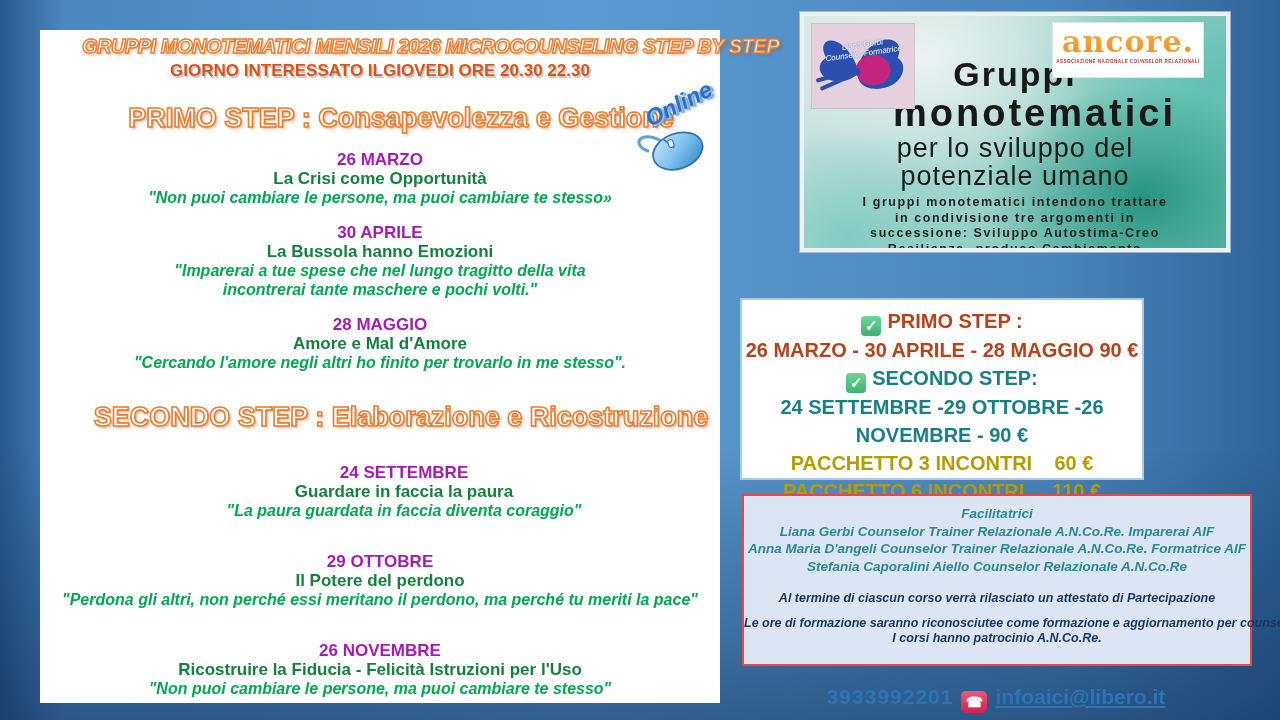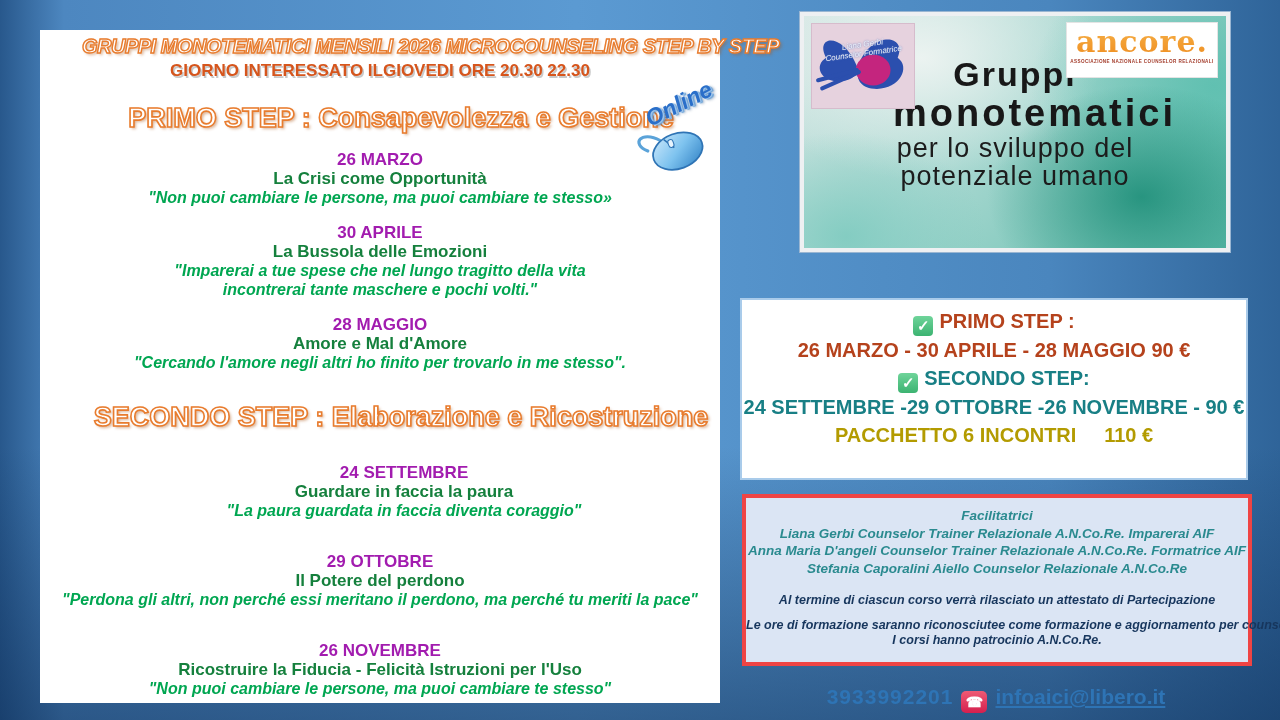--- a/index.html
+++ b/index.html
@@ -68,50 +68,50 @@
 
   .butterfly-box {
     position:absolute; left:7px; top:7px; width:104px; height:86px;
     background:#e6d2de; border:1px solid #d6bccc; text-align:center;
   }
   .butterfly-box .script {
     position:absolute; left:0; right:0; top:16px; font-size:8px; font-style:italic;
     color:#e8edf7; text-shadow:0 0 2px #5b74b8; transform:rotate(-8deg); line-height:9px;
   }
   .ancore-box {
-    position:absolute; right:8px; top:6px; width:152px; height:56px;
+    position:absolute; right:22px; top:6px; width:152px; height:56px;
     background:#ffffff; text-align:center; border:1px solid #e4e4e4;
   }
   .ancore-name {
     font-size:30px; line-height:32px; font-weight:bold; letter-spacing:1px; margin-top:3px;
     background:linear-gradient(180deg,#f6b24a,#ef8d1f); -webkit-background-clip:text; background-clip:text;
     color:#f09a2a; -webkit-text-fill-color:transparent;
     font-family:"DejaVu Serif", serif;
   }
   .ancore-tagline { font-size:4.6px; letter-spacing:0.4px; color:#a33b2a; font-weight:bold; margin-top:1px; }
 
   
   .pricing-box {
-    position:absolute; left:740px; top:298px; width:508px; height:182px;
+    position:absolute; left:740px; top:298px; width:404px; height:182px;
     background:#ffffff; border:2px solid #a9cbea; text-align:center; padding-top:7px;
   }
   .price-row { font-size:20px; font-weight:bold; line-height:28px; white-space:pre-wrap; }
   .price-row.red { color:#b5421c; }
   .price-row.teal { color:#187f85; }
   .price-row.gold { color:#b39b00; }
   .check {
     display:inline-block; width:20px; height:20px; margin-right:6px; vertical-align:-3px;
     background:linear-gradient(180deg,#6fd49a,#3cb371); border-radius:4px;
     color:#ffffff; font-size:15px; line-height:20px; font-weight:bold; text-align:center;
   }
 
   
   .fac-box {
     position:absolute; left:742px; top:494px; width:510px; height:172px;
-    background:#dbe5f4; border:4px solid #ef4444; text-align:center; padding-top:9px;
+    background:#dbe5f4; border:2px solid #ef4444; text-align:center; padding-top:9px;
     font-style:italic; font-weight:bold;
   }
   .fac-line { font-size:13.5px; line-height:17.5px; color:#2a8a8f; white-space:nowrap; }
   .fac-note { font-size:12.5px; line-height:15px; color:#17365d; white-space:nowrap; }
   .fac-note.first { margin-top:16px; }
   .fac-note.second { margin-top:10px; }
 
   
   .contact {
     position:absolute; left:740px; top:685px; width:512px; text-align:center;
@@ -154,21 +154,21 @@
     <div class="step-heading outline-text">PRIMO STEP : Consapevolezza e Gestione</div>
 
     <div class="event">
       <div class="date">26  MARZO</div>
       <div class="topic">La Crisi come Opportunità</div>
       <div class="quote">"Non puoi cambiare le persone, ma puoi cambiare te stesso»</div>
     </div>
 
     <div class="event">
       <div class="date">30 APRILE</div>
-      <div class="topic">La Bussola delle Emozioni</div>
+      <div class="topic">La Bussola hanno Emozioni</div>
       <div class="quote">"Imparerai a tue spese che nel lungo tragitto della vita
 incontrerai tante maschere e pochi volti."</div>
     </div>
 
     <div class="event">
       <div class="date">28 MAGGIO</div>
       <div class="topic">Amore e Mal d'Amore</div>
       <div class="quote">"Cercando l'amore negli altri ho finito per trovarlo in me stesso".</div>
     </div>
 
@@ -207,27 +207,32 @@
       </div>
     </div>
     <div class="ancore-box">
       <div class="ancore-name">ancore.</div>
       <div class="ancore-tagline">ASSOCIAZIONE NAZIONALE COUNSELOR RELAZIONALI</div>
     </div>
     <div class="poster-title1">Gruppi</div>
     <div class="poster-title2">monotematici</div>
     <div class="poster-sub">per lo sviluppo del</div>
     <div class="poster-sub">potenziale umano</div>
+    <div class="poster-body">I gruppi monotematici intendono trattare
+in condivisione tre argomenti in
+successione: Sviluppo Autostima-Creo
+Resilienza- produco Cambiamento</div>
   </div>
 
   <div class="pricing-box">
     <div class="price-row red"><span class="check">✓</span><span>PRIMO STEP :</span></div>
     <div class="price-row red"><span>26 MARZO - 30 APRILE - 28 MAGGIO 90 €</span></div>
     <div class="price-row teal"><span class="check">✓</span><span>SECONDO STEP:</span></div>
     <div class="price-row teal"><span>24 SETTEMBRE -29 OTTOBRE -26 NOVEMBRE - 90 €</span></div>
+    <div class="price-row gold"><span>PACCHETTO 3 INCONTRI    60 €</span></div>
     <div class="price-row gold"><span>PACCHETTO 6 INCONTRI     110 €</span></div>
   </div>
 
   <div class="fac-box">
     <div class="fac-line">Facilitatrici</div>
     <div class="fac-line">Liana Gerbi  Counselor Trainer  Relazionale A.N.Co.Re. Imparerai  AIF</div>
     <div class="fac-line">Anna Maria D'angeli Counselor Trainer  Relazionale A.N.Co.Re. Formatrice  AIF</div>
     <div class="fac-line">Stefania Caporalini Aiello  Counselor  Relazionale A.N.Co.Re</div>
     <div class="fac-note first">Al termine di ciascun corso verrà rilasciato un attestato di Partecipazione</div>
     <div class="fac-note second">Le ore di formazione saranno riconosciutee come formazione e aggiornamento per counselor</div>

